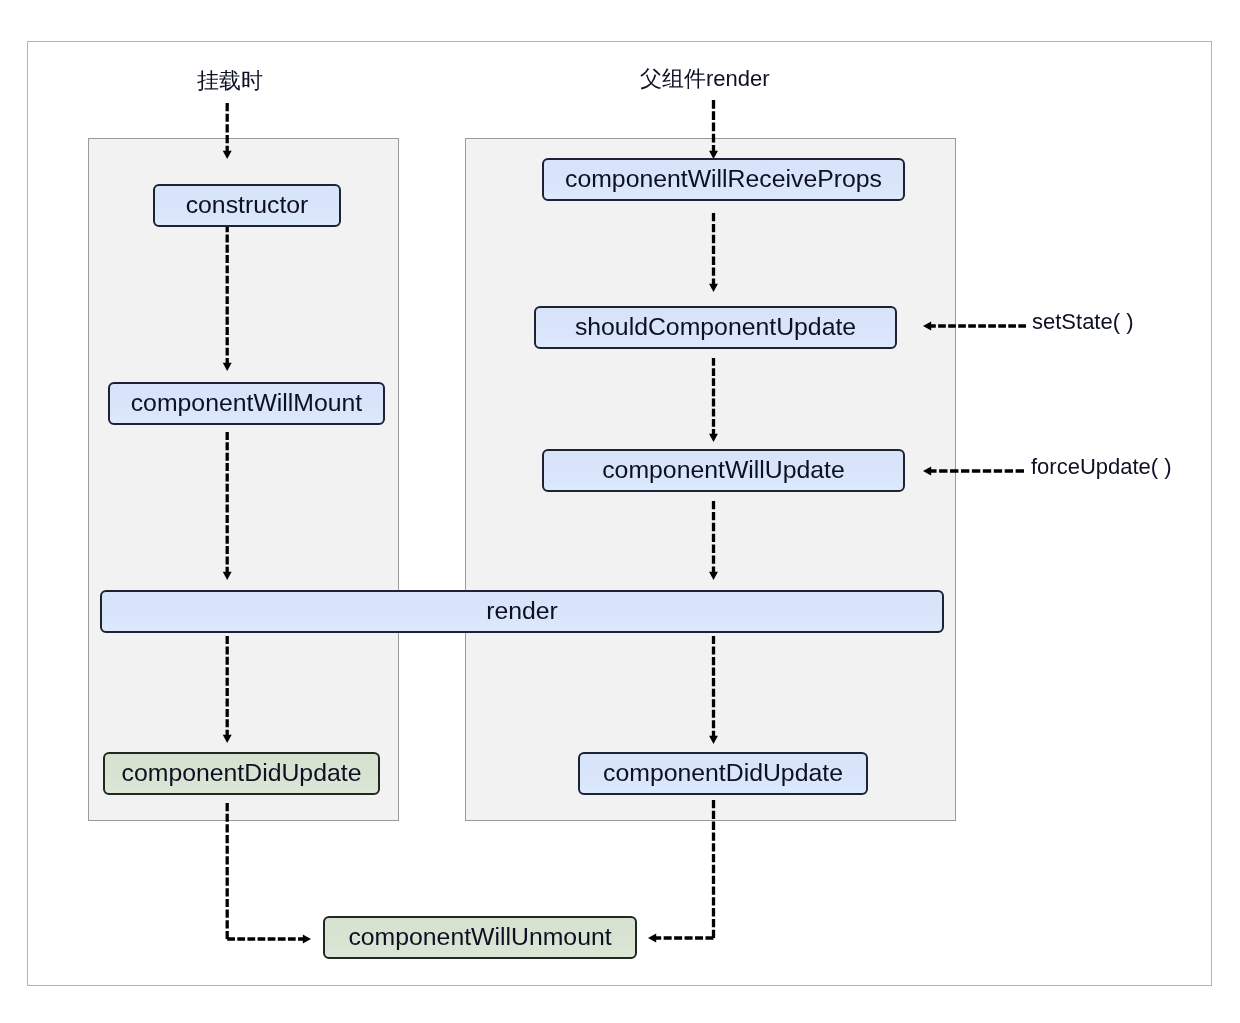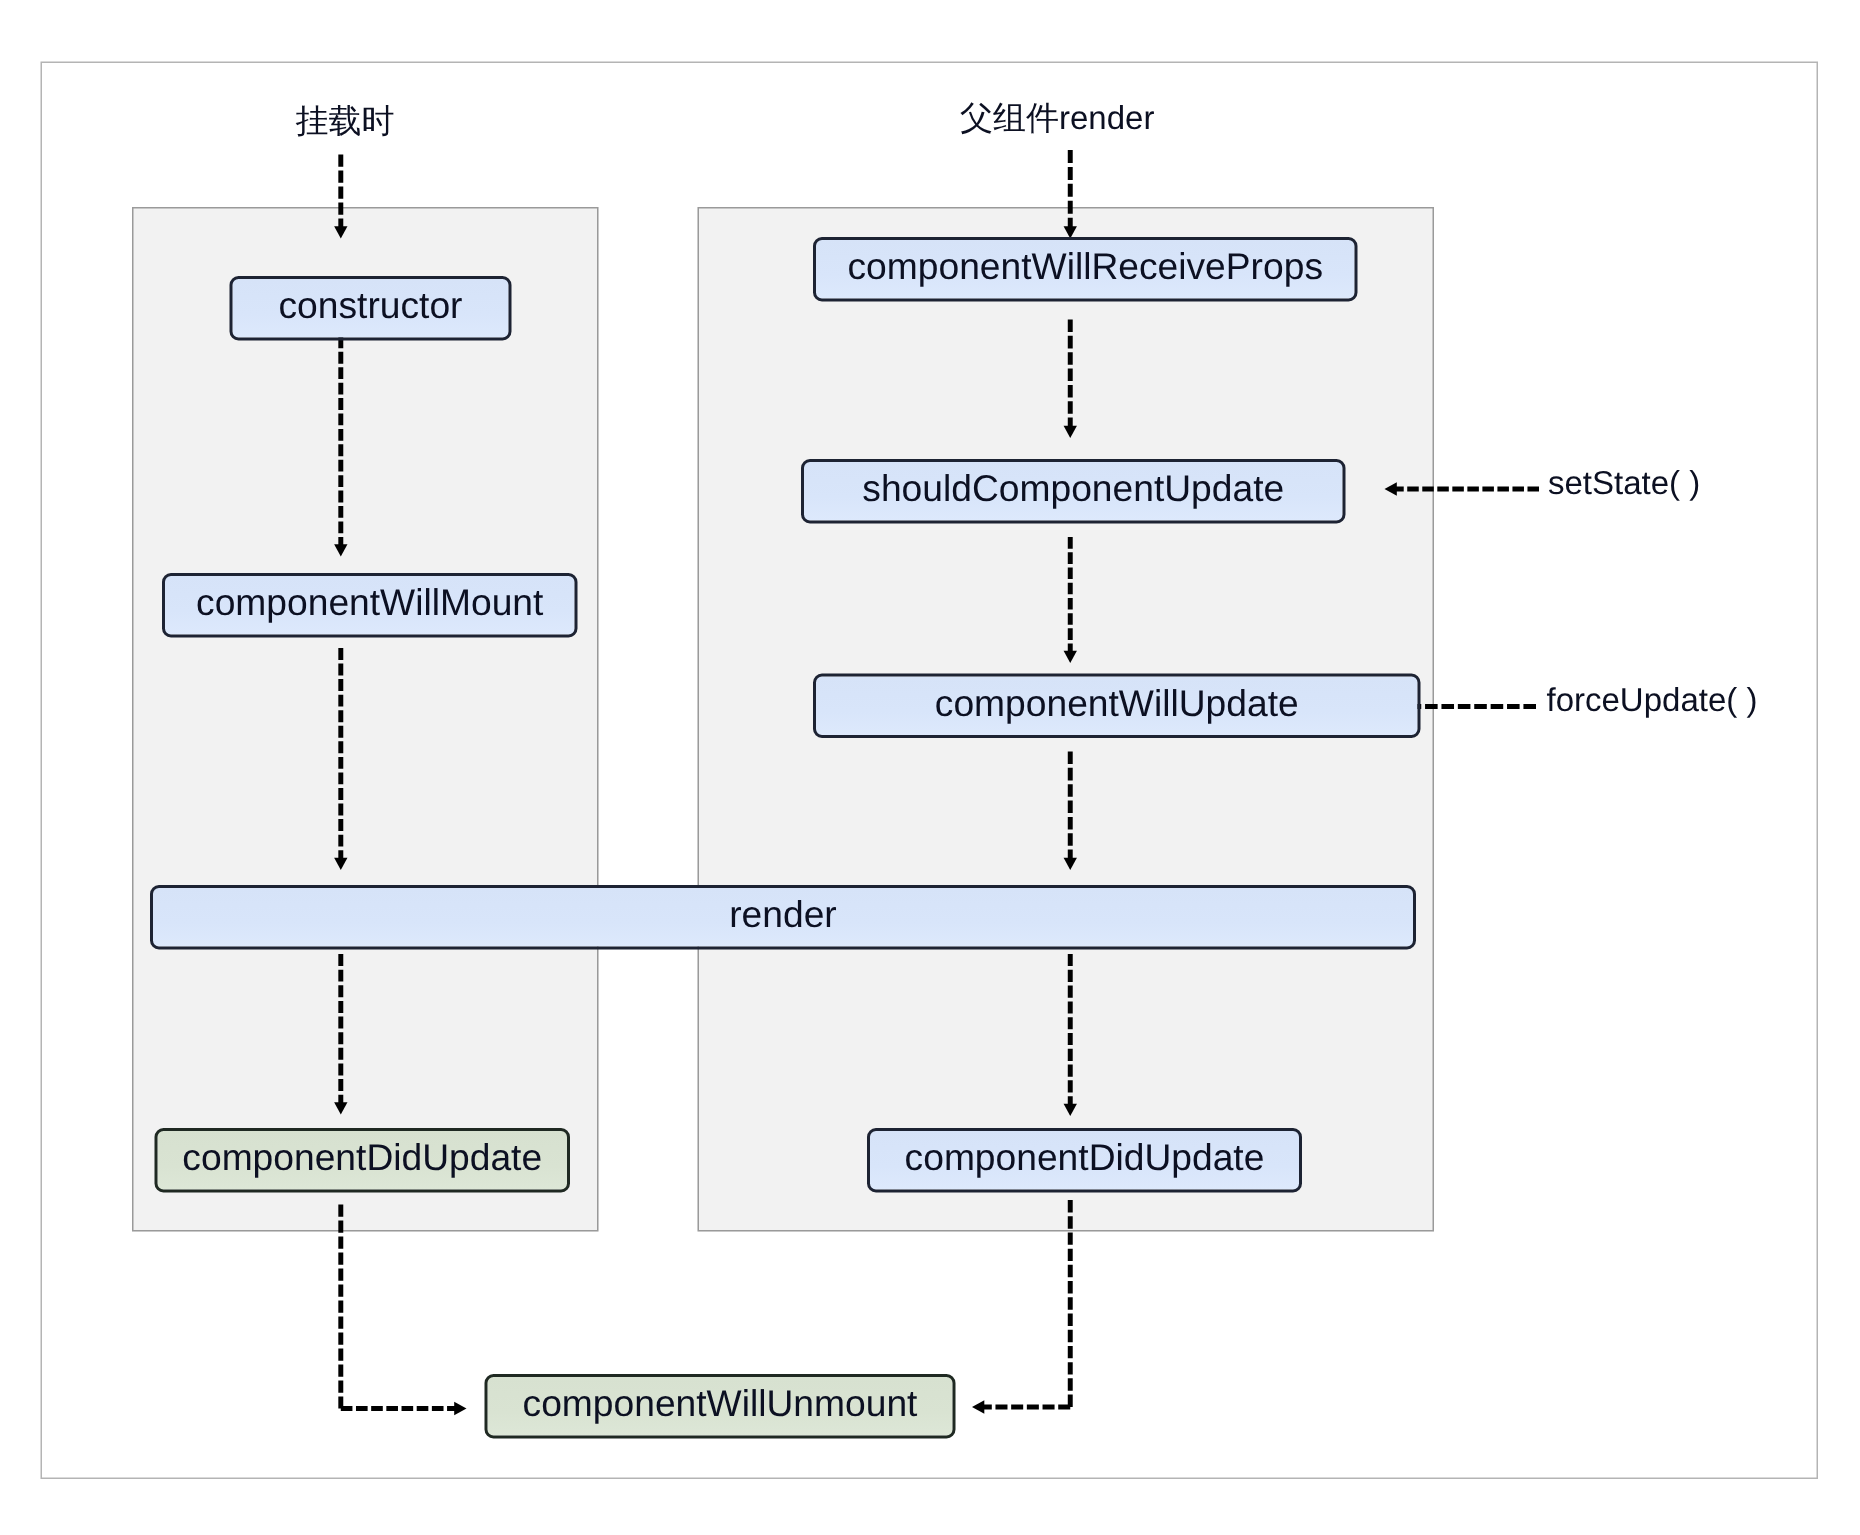--- a/index.html
+++ b/index.html
@@ -106,19 +106,19 @@
   <div class="cap" style="left:640px;top:68px;">父组件render</div>
   <div class="cap" style="left:1032px;top:311px;">setState( )</div>
   <div class="cap" style="left:1031px;top:456px;">forceUpdate( )</div>
 
   <div class="node blue" style="left:153px;top:164px;width:188px;height:43px;margin-top:20px;">constructor</div>
   <div class="node blue" style="left:108px;top:382px;width:277px;height:43px;">componentWillMount</div>
   <div class="node green" style="left:103px;top:752px;width:277px;height:43px;">componentDidUpdate</div>
 
   <div class="node blue" style="left:542px;top:158px;width:363px;height:43px;">componentWillReceiveProps</div>
   <div class="node blue" style="left:534px;top:306px;width:363px;height:43px;">shouldComponentUpdate</div>
-  <div class="node blue" style="left:542px;top:449px;width:405px;height:43px;">componentWillUpdate</div>
+  <div class="node blue" style="left:542px;top:449px;width:363px;height:43px;">componentWillUpdate</div>
   <div class="node blue" style="left:578px;top:752px;width:290px;height:43px;">componentDidUpdate</div>
 
   <div class="node blue wide" style="left:100px;top:590px;width:844px;height:43px;">render</div>
   <div class="node green" style="left:323px;top:916px;width:314px;height:43px;text-align:right;">componentWillUnmount</div>
 
 </div>
 
 </body></html>

